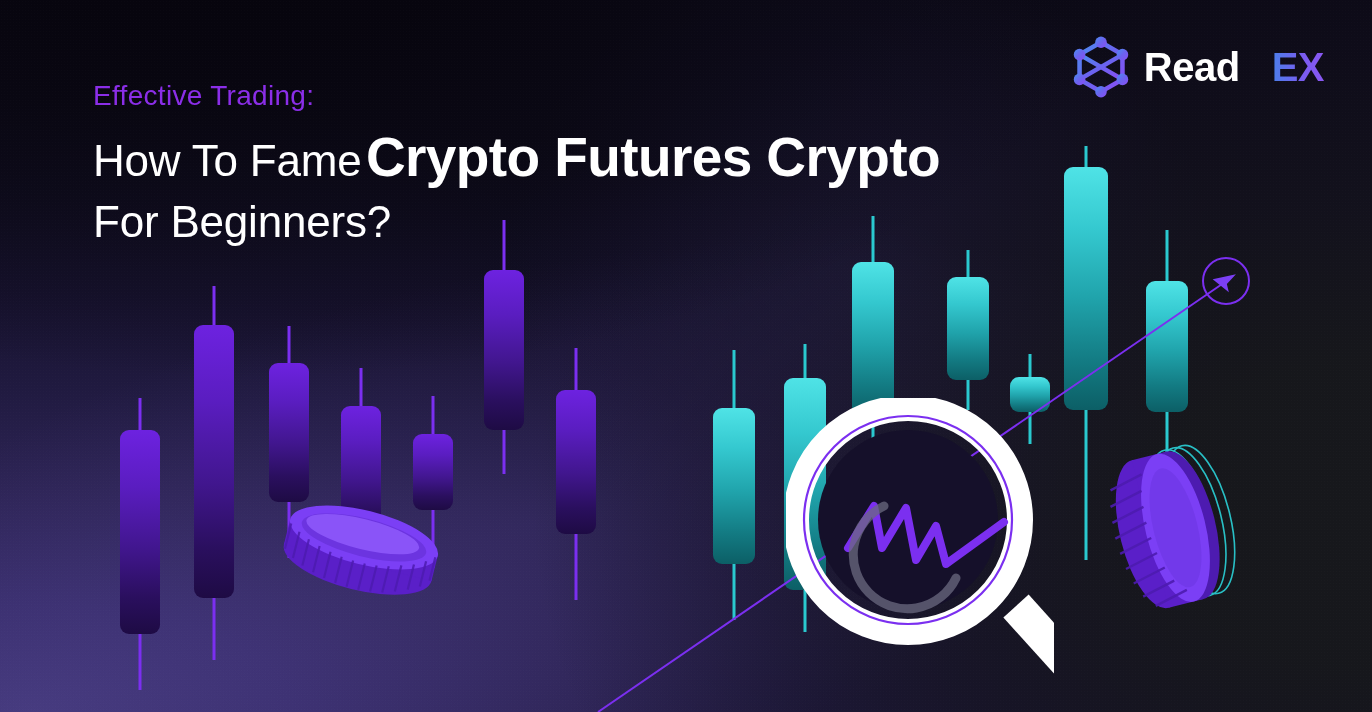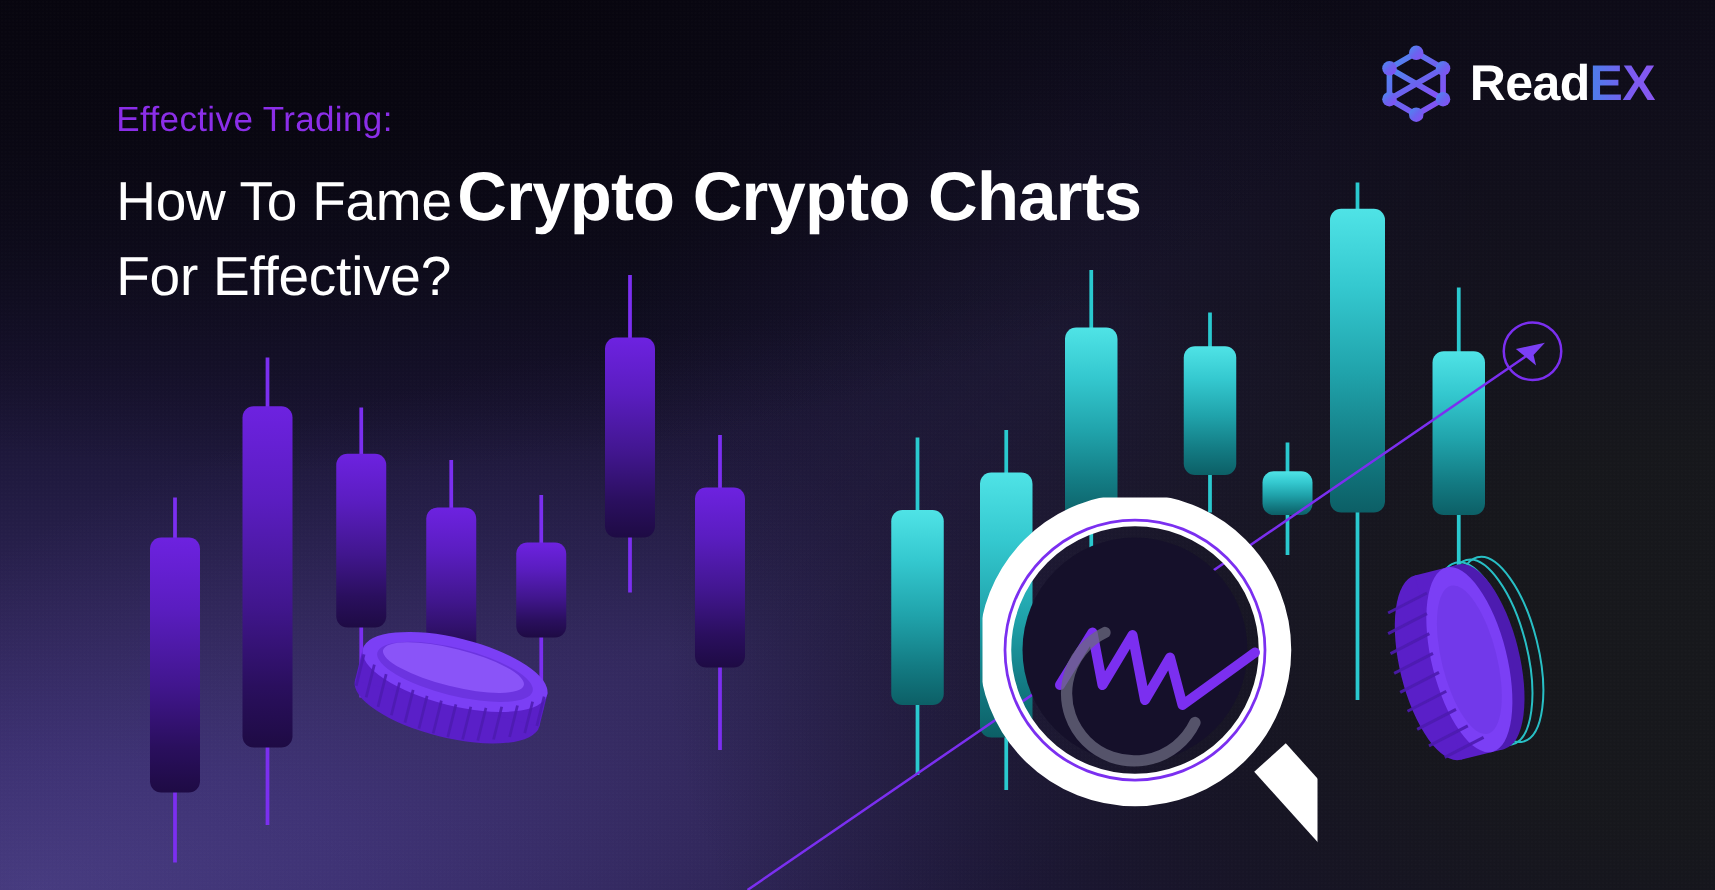--- a/index.html
+++ b/index.html
@@ -59,21 +59,21 @@
   .t-bold{font-size:55px;font-weight:700;letter-spacing:-.6px;}
   .title .line2{display:block;margin-top:6px;}
 
   
   .logo{position:absolute;right:48px;top:34px;display:flex;align-items:center;gap:10px;}
   .logo-mark{width:66px;height:66px;display:block;}
   .logo-text{font-size:40px;font-weight:700;letter-spacing:-.5px;line-height:1;}
   .logo-text .w{color:#ffffff;}
   .logo-text .g{
     background:linear-gradient(90deg,#4a7fea 0%,#7a5cf0 60%,#8a57f2 100%);
-    -webkit-background-clip:text;background-clip:text;color:transparent;
+    -webkit-background-clip:text;background-clip:text;color:transparent;margin-left:32px;
   }
 
   
   .candles{position:absolute;inset:0;}
   .candle{position:absolute;}
   .candle .wick{position:absolute;left:50%;transform:translateX(-50%);width:3px;}
   .candle .body{position:absolute;left:0;width:100%;border-radius:9px;}
   .c-purple .wick{background:#7b2ff0;}
   .c-purple .body{background:linear-gradient(180deg,#6d22e0 0%,#5a1dc0 28%,#41168e 58%,#2a0f5e 82%,#1e0b44 100%);}
   .c-teal .wick{background:#2ac9cf;}
@@ -226,22 +226,22 @@
     <circle cx="122" cy="122" r="112" fill="none" stroke="#ffffff" stroke-width="26"></circle>
     <circle cx="122" cy="122" r="104" fill="none" stroke="#7b2ff0" stroke-width="2.2"></circle>
     <circle cx="122" cy="122" r="90" fill="#15102a"></circle>
     <path d="M 62 150 L 88 108 L 96 150 L 120 110 L 130 162 L 150 128 L 160 166 L 218 124" fill="none" stroke="#7b2ff0" stroke-width="8" stroke-linejoin="round" stroke-linecap="round"></path>
     <path d="M 98 108 A 54 54 0 1 0 170 180" fill="none" stroke="#6b6a80" stroke-width="9" stroke-linecap="round" opacity=".75"></path>
   </svg>
 
   <div class="eyebrow">Effective Trading:</div>
   <div class="title">
     <span class="t-reg">How To Fame</span>
-    <span class="t-bold">Crypto Crypto Charts</span>
-    <span class="line2 t-reg">For Effective?</span>
+    <span class="t-bold">Crypto Futures Crypto</span>
+    <span class="line2 t-reg">For Beginners?</span>
   </div>
 
   <div class="logo">
     <svg class="logo-mark" viewBox="0 0 80 80">
       <defs>
         <linearGradient id="lgm" x1="0" y1="0" x2="1" y2="1">
           <stop offset="0%" stop-color="#4a8df0"></stop>
           <stop offset="50%" stop-color="#6b63ef"></stop>
           <stop offset="100%" stop-color="#8a4df5"></stop>
         </linearGradient>

